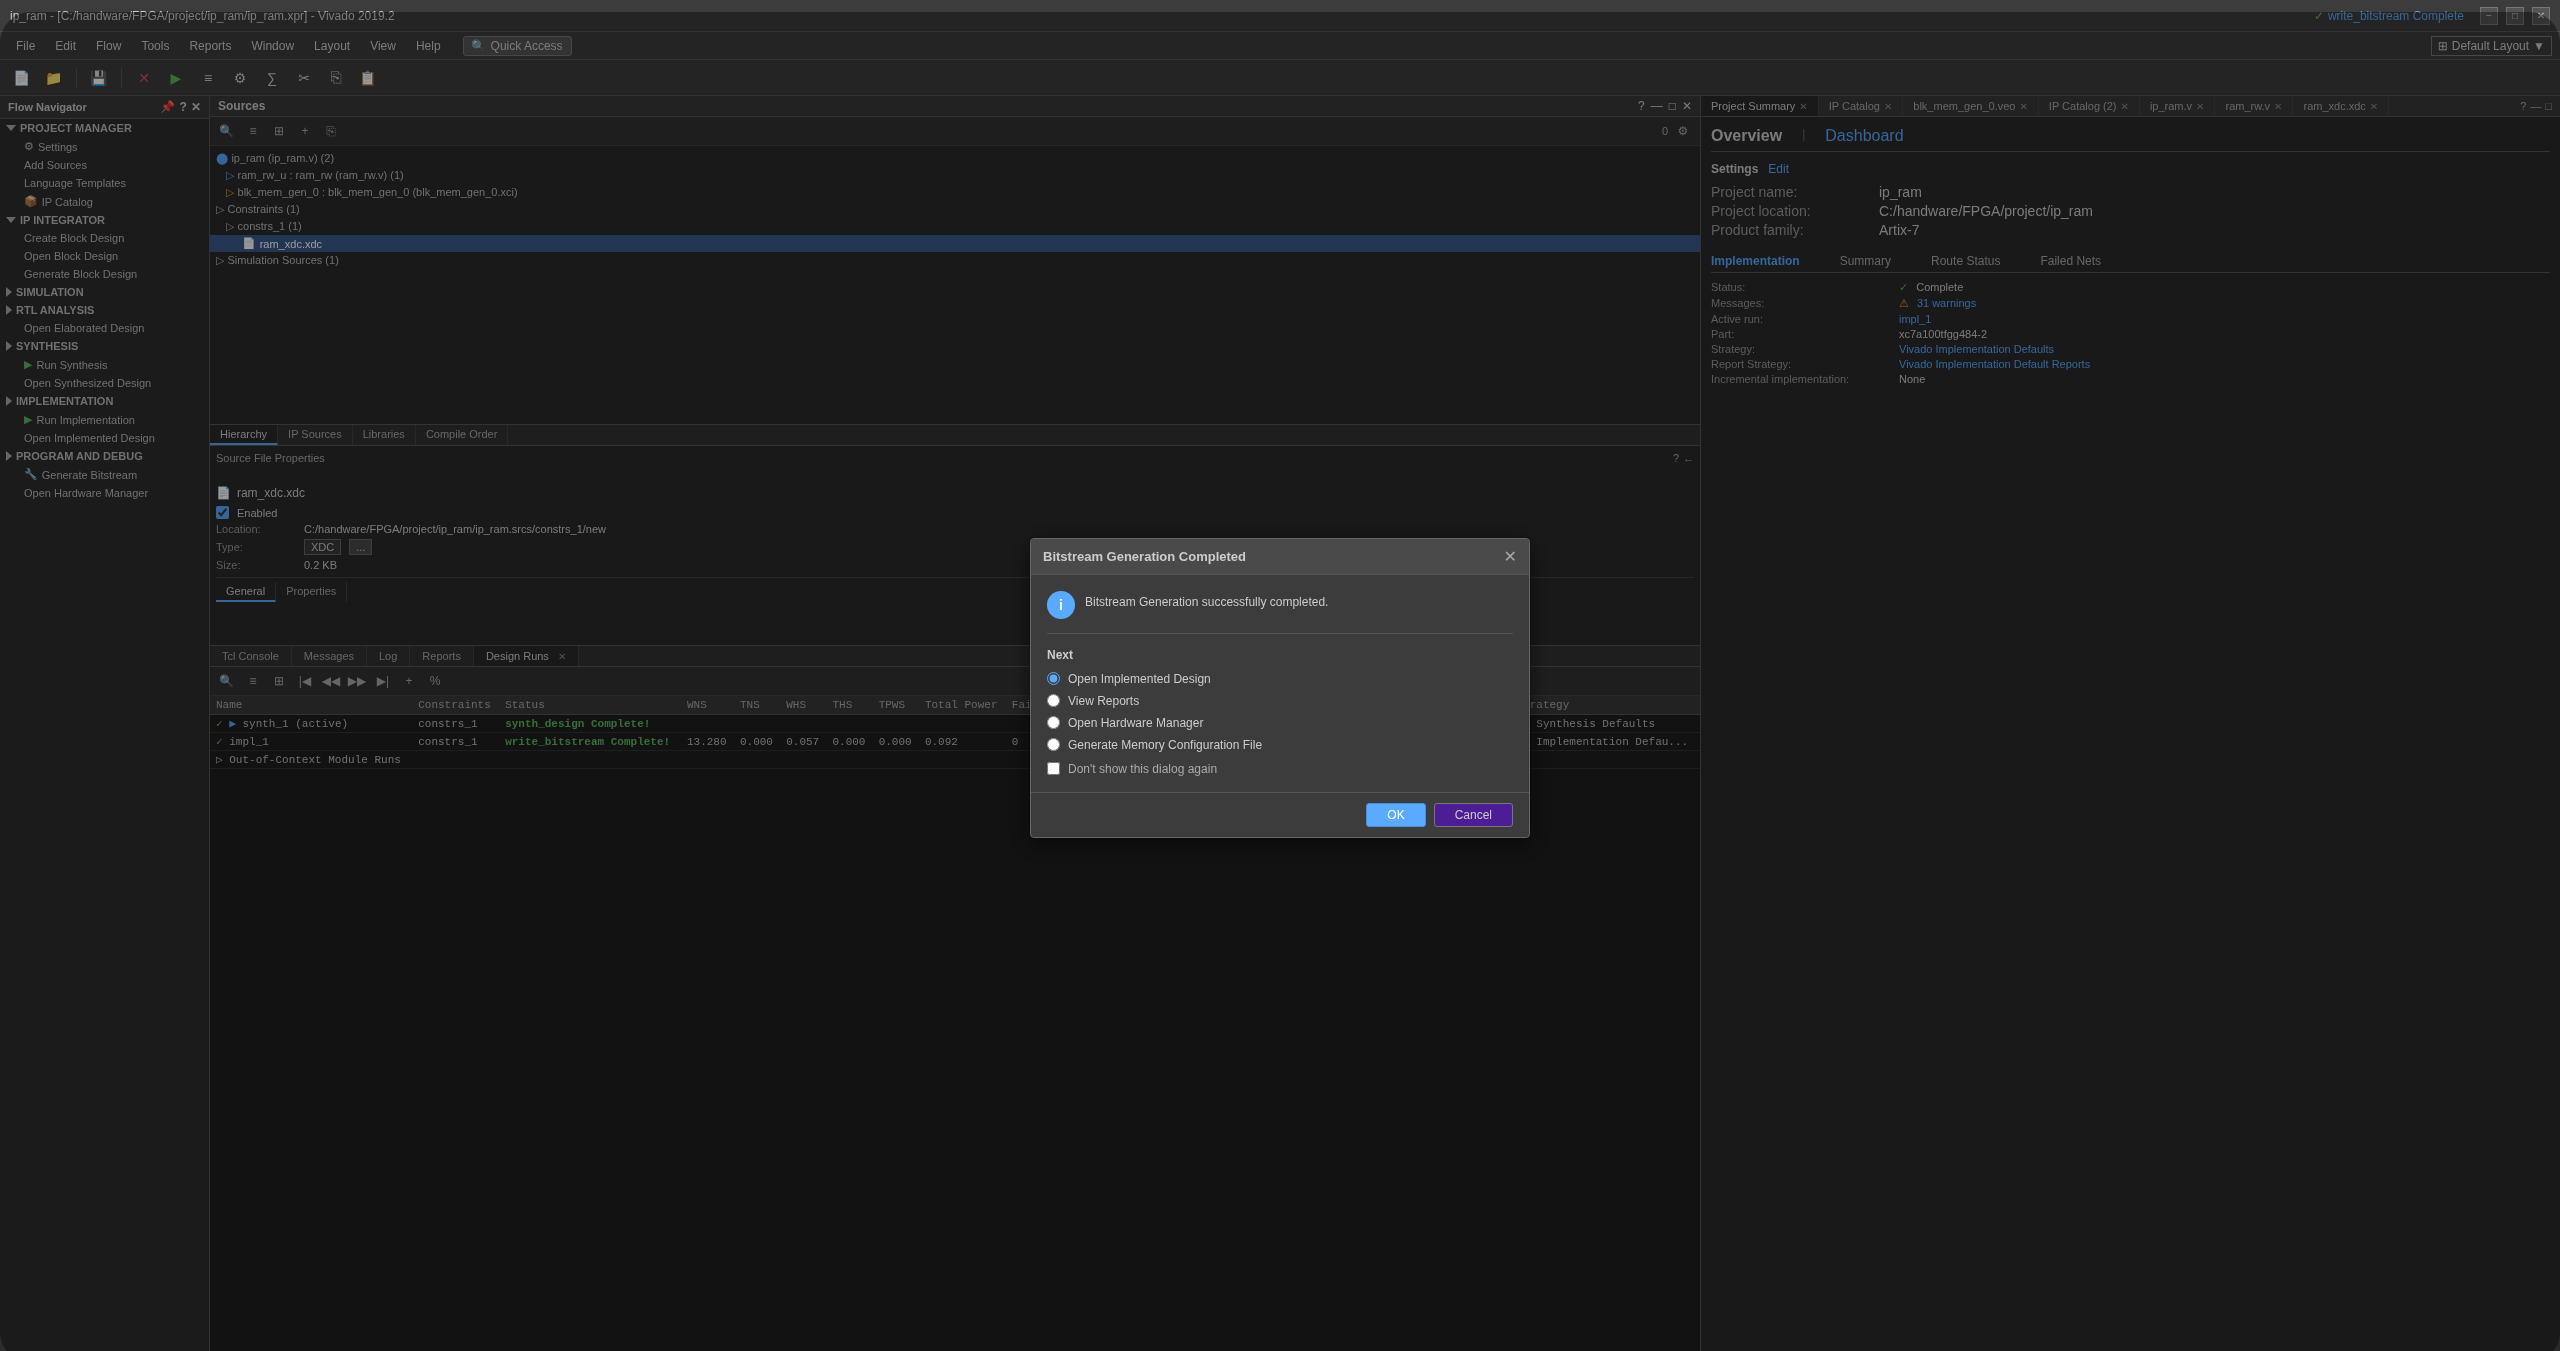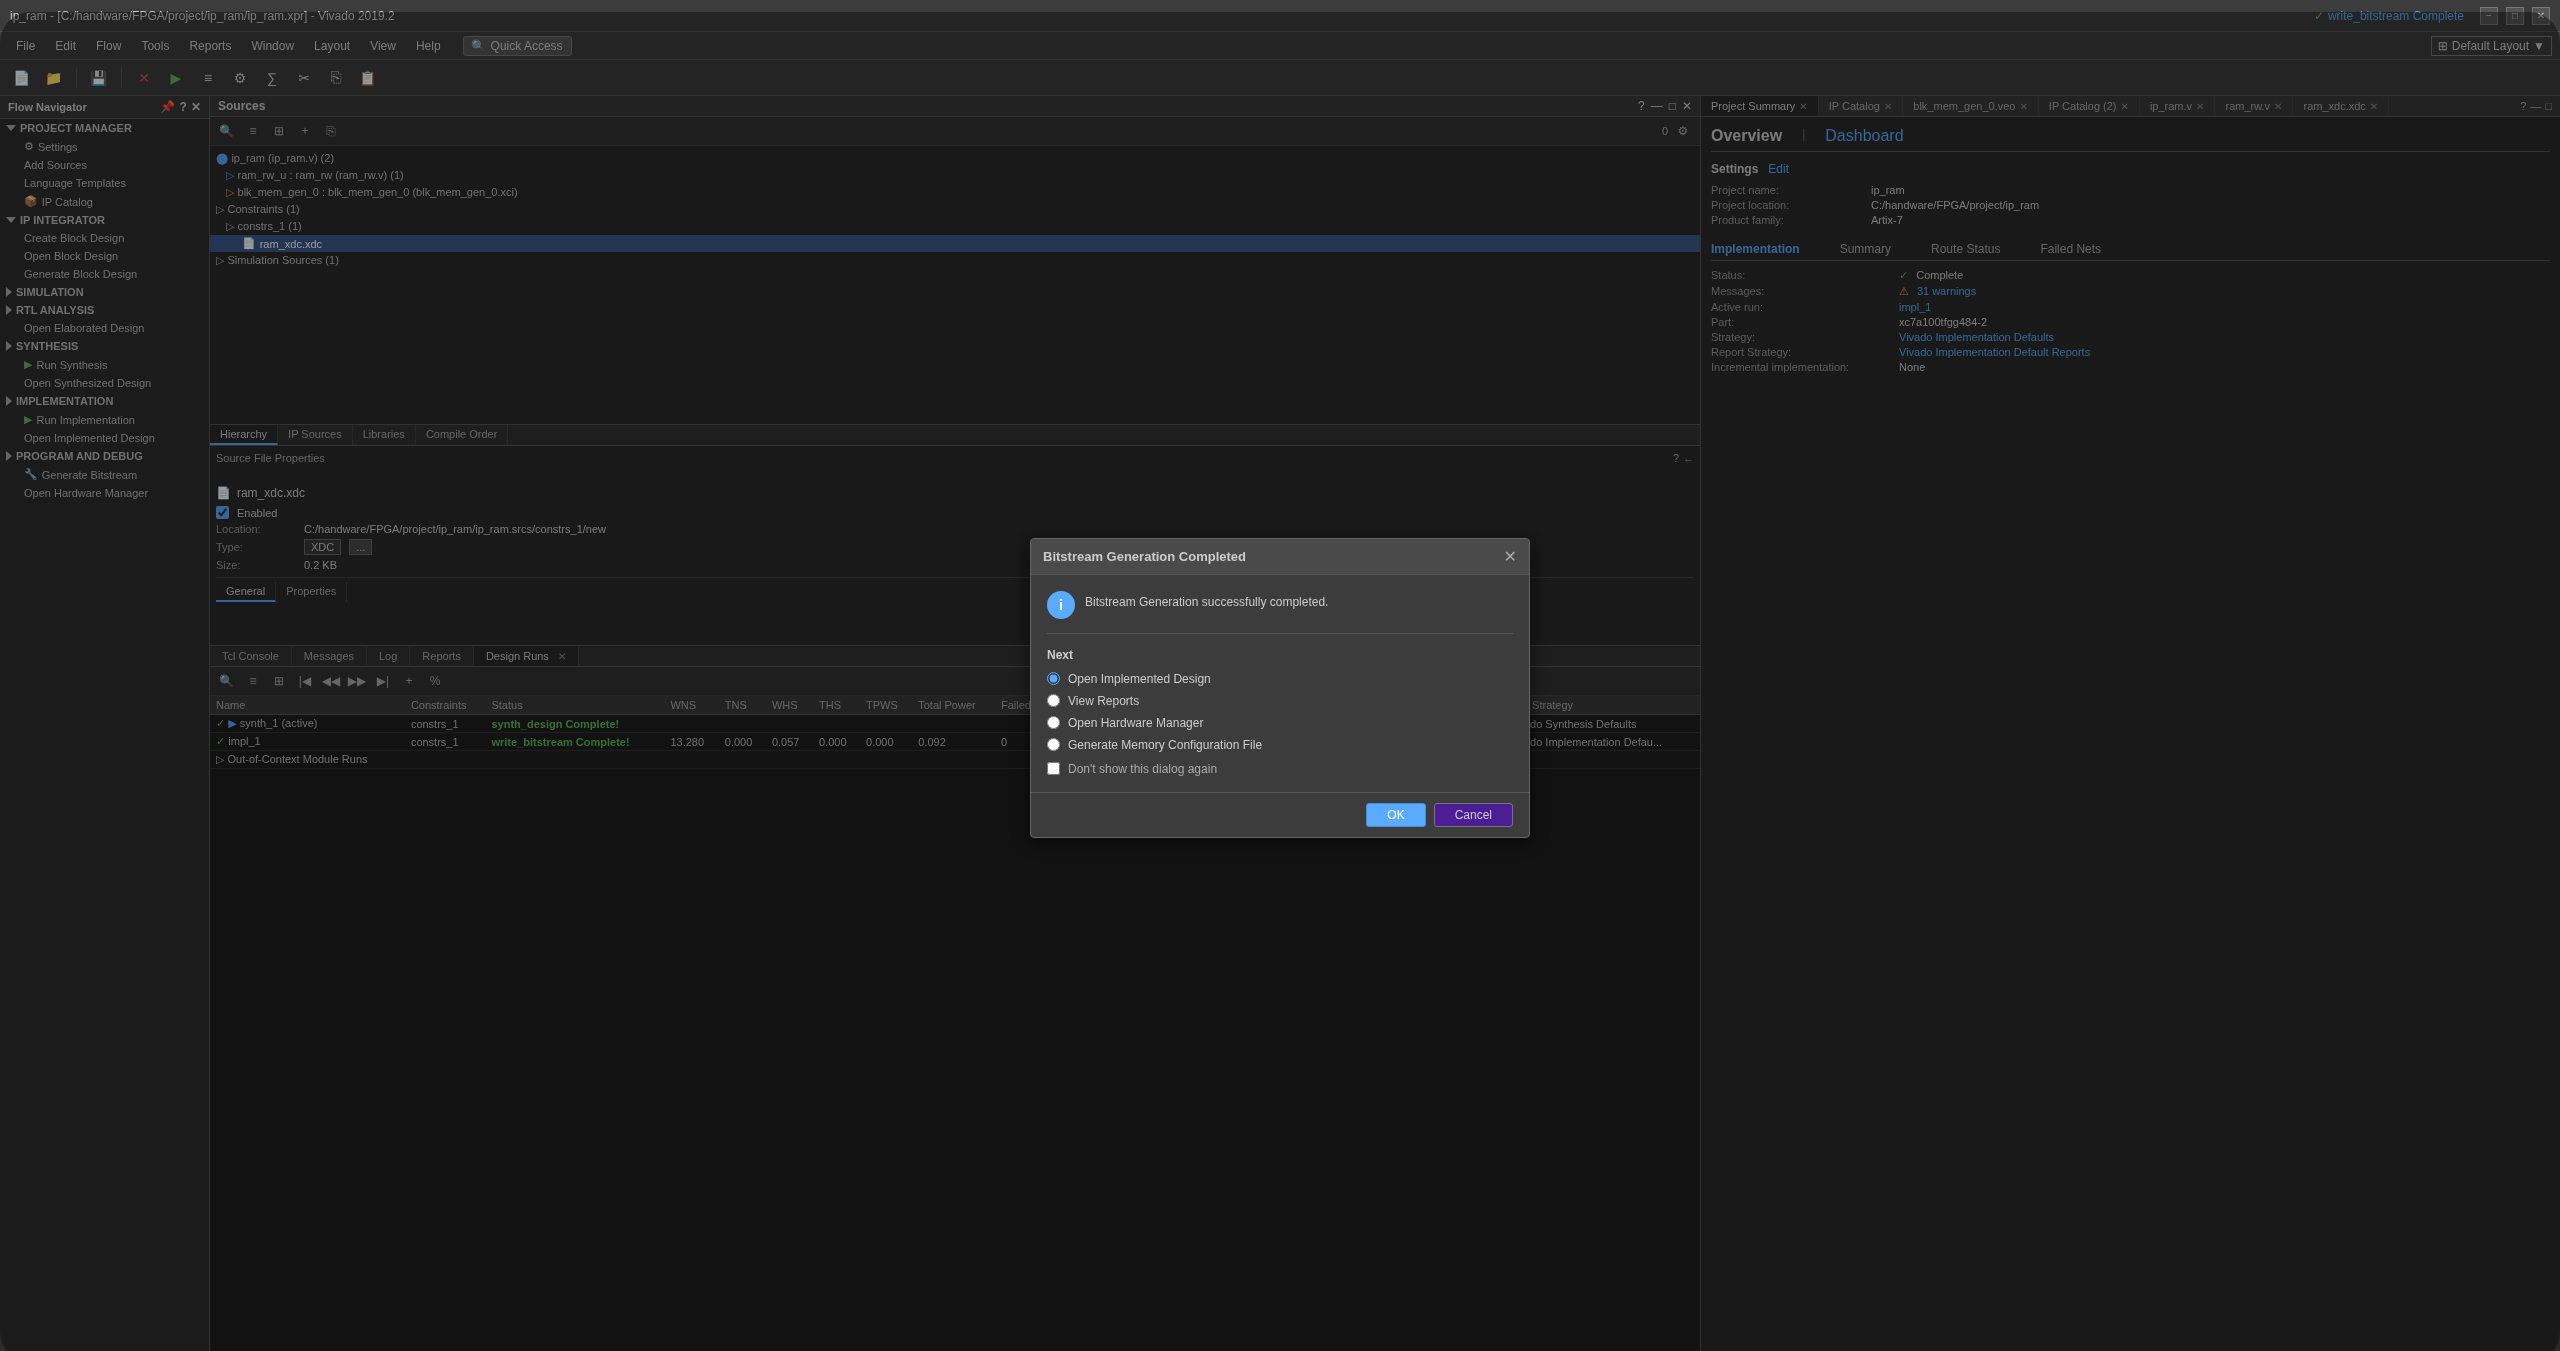--- a/index.html
+++ b/index.html
@@ -66,38 +66,38 @@
     .prop-checkbox { accent-color: #5aabff; }
 
     
     #console-panel { flex: 1; display: flex; flex-direction: column; min-height: 0; }
     #console-tabs { display: flex; background: #333; border-bottom: 1px solid #555; }
     .console-tab { padding: 4px 12px; font-size: 11px; color: #aaa; cursor: pointer; border-right: 1px solid #444; }
     .console-tab.active { background: #2a2a2a; color: #ccc; }
     .console-tab .close-x { margin-left: 6px; font-size: 10px; color: #888; }
     #console-body { flex: 1; background: #1e1e1e; overflow: auto; }
     #design-runs-toolbar { display: flex; align-items: center; gap: 4px; padding: 3px 6px; background: #333; border-bottom: 1px solid #444; }
-    #design-runs-table { width: 100%; border-collapse: collapse; font-size: 11px; }
+    #design-runs-table { width: 100%; border-collapse: collapse; font-size: 11px; font-family: Liberation Mono, monospace; }
     #design-runs-table th { background: #3a3a3a; color: #aaa; padding: 3px 6px; text-align: left; border-bottom: 1px solid #555; font-weight: normal; white-space: nowrap; }
     #design-runs-table td { padding: 2px 6px; color: #bbb; border-bottom: 1px solid #333; white-space: nowrap; }
     .status-complete { color: #5cb85c; font-weight: bold; }
 
     
     #right-panel { width: 860px; display: flex; flex-direction: column; border-left: 1px solid #555; }
     #right-tabs { display: flex; background: #3a3a3a; border-bottom: 1px solid #555; overflow-x: auto; }
     .right-tab { padding: 4px 10px; font-size: 11px; color: #aaa; cursor: pointer; border-right: 1px solid #444; white-space: nowrap; display: flex; align-items: center; gap: 4px; }
     .right-tab.active { background: #2a2a2a; color: #ccc; }
     .right-tab .tab-x { font-size: 10px; color: #888; }
     #right-content { flex: 1; background: #2a2a2a; overflow-y: auto; padding: 10px; }
 
     
     .summary-nav { display: flex; gap: 16px; border-bottom: 1px solid #555; padding-bottom: 6px; margin-bottom: 10px; }
     .summary-nav-item { font-size: 16px; cursor: pointer; color: #5aabff; }
     .summary-section { margin-bottom: 16px; }
-    .summary-row { display: flex; margin-bottom: 3px; font-size: 11px; }
+    .summary-row { display: flex; gap: 8px; margin-bottom: 3px; font-size: 14px; }
     .summary-key { color: #999; width: 160px; }
     .summary-val { color: #ccc; }
     .summary-link { color: #5aabff; cursor: pointer; }
 
     .impl-section { margin-top: 10px; }
     .impl-header { display: flex; gap: 40px; border-bottom: 1px solid #555; padding-bottom: 4px; margin-bottom: 8px; }
     .impl-tab { font-size: 12px; color: #5aabff; cursor: pointer; font-weight: bold; }
     .impl-tab.muted { color: #aaa; font-weight: normal; }
     .impl-row { display: flex; gap: 8px; margin-bottom: 3px; font-size: 11px; }
     .impl-key { color: #999; width: 180px; }

